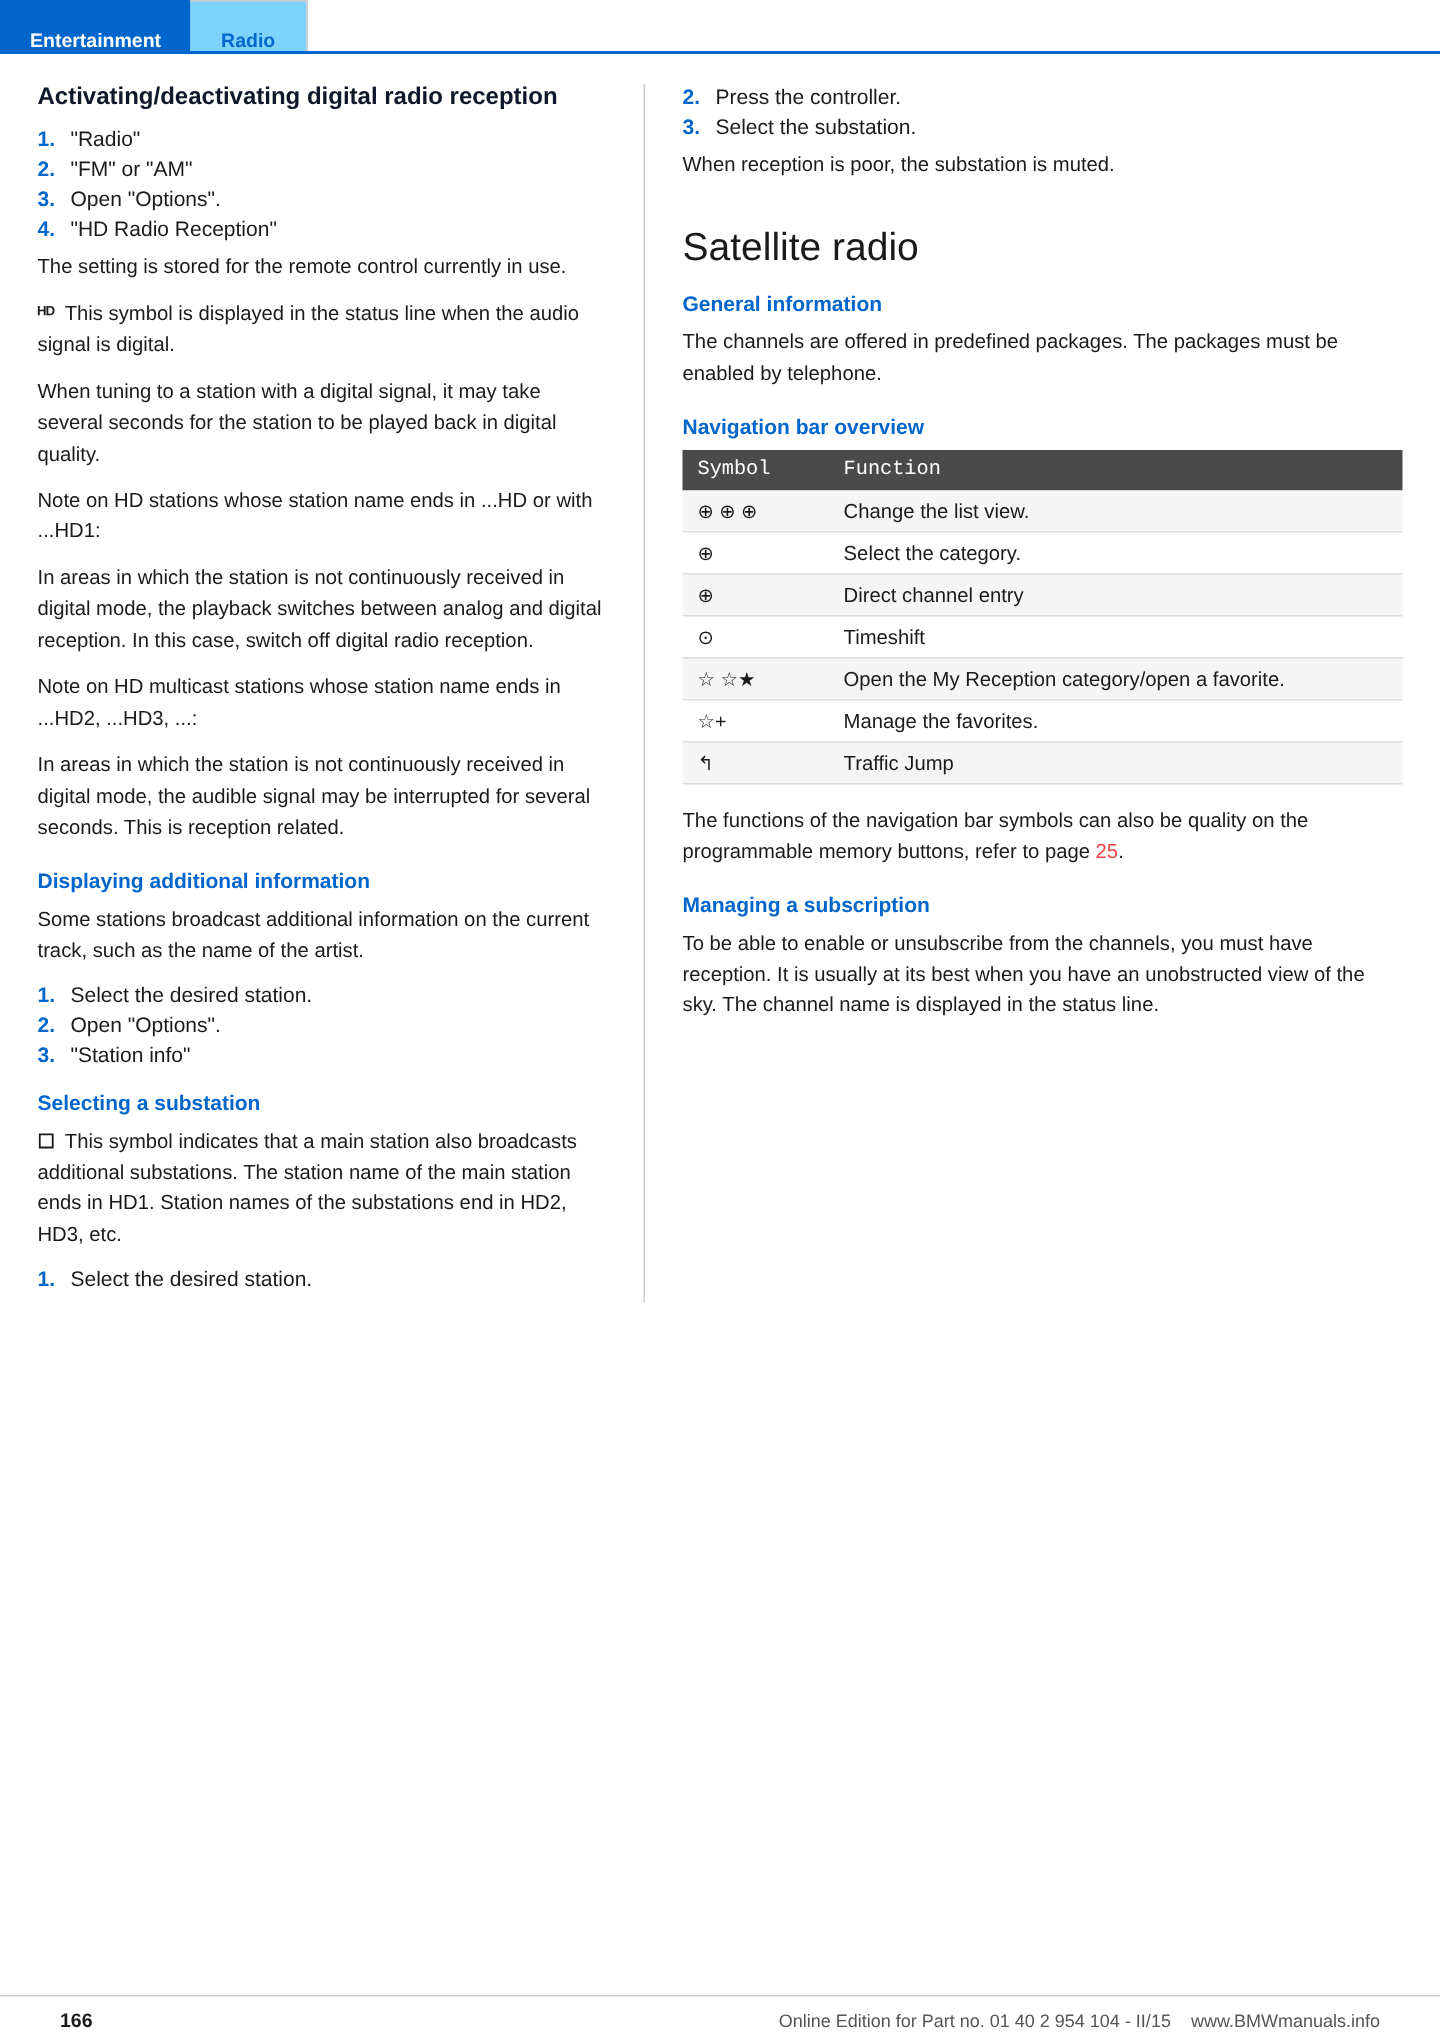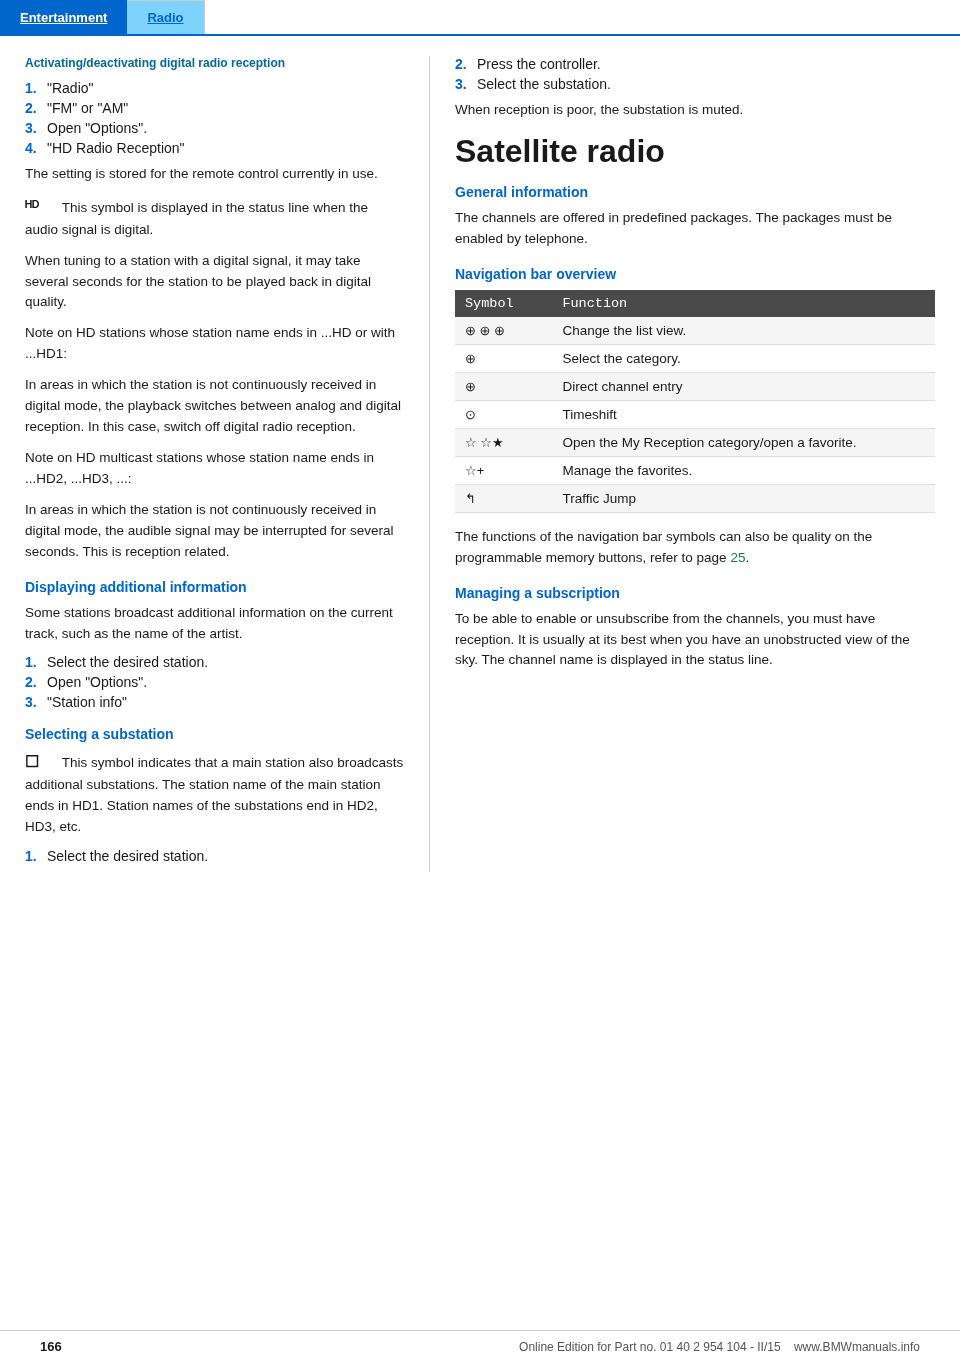--- a/index.html
+++ b/index.html
@@ -14,26 +14,25 @@
     }
 
     
     .top-nav {
       display: flex;
       height: 36px;
       border-bottom: 2px solid #0066cc;
     }
     .top-nav .tab {
       display: flex;
-      align-items: center;
+      align-items: flex-end;
       padding: 0 20px;
       font-size: 13px;
       font-weight: bold;
       cursor: pointer;
-      text-decoration: underline;
     }
     .top-nav .tab-active {
       background: #0066cc;
       color: #fff;
     }
     .top-nav .tab-inactive {
       background: #7dd3fc;
       color: #0066cc;
       border-top: 1px solid #ccc;
       border-right: 1px solid #ccc;
@@ -51,40 +50,40 @@
       border-right: 1px solid #ccc;
     }
 
     .right-col {
       width: 530px;
       padding: 0 25px;
     }
 
     
     .section-heading {
-      font-size: 12px;
-      font-weight: bold;
-      color: #0369a1;
+      font-size: 16px;
+      font-weight: bold;
+      color: #0f172a;
       margin-bottom: 10px;
     }
 
     .sub-heading {
       font-size: 14px;
       font-weight: bold;
       color: #0066cc;
       margin-bottom: 8px;
       margin-top: 16px;
     }
 
     .large-heading {
-      font-size: 32px;
-      font-weight: bold;
+      font-size: 26px;
+      font-weight: normal;
       color: #1a1a1a;
       margin-bottom: 14px;
-      margin-top: 12px;
+      margin-top: 28px;
     }
 
     
     .numbered-list {
       list-style: none;
       margin: 8px 0;
     }
     .numbered-list li {
       margin-bottom: 4px;
       display: flex;
@@ -99,22 +98,22 @@
     
     .para {
       margin-bottom: 10px;
       line-height: 1.55;
       font-size: 13.5px;
     }
 
     
     .inline-symbol {
       font-weight: bold;
-      font-size: 16px;
-      margin-right: 19px;
+      font-size: 13px;
+      margin-right: 3px;
     }
 
     
     .nav-table {
       width: 100%;
       border-collapse: collapse;
       margin-top: 8px;
       margin-bottom: 14px;
       font-size: 13.5px;
     }
@@ -158,21 +157,21 @@
       color: #555;
     }
     .footer .page-num {
       font-weight: bold;
       font-size: 13px;
       color: #1a1a1a;
     }
 
     
     .link-blue {
-      color: #15803d;
+      color: #ef4444;
       text-decoration: none;
     }
 
   </style>
 </head>
 <body>
 
 <div class="top-nav">
   <div class="tab tab-active">
     <span>Entertainment</span>

